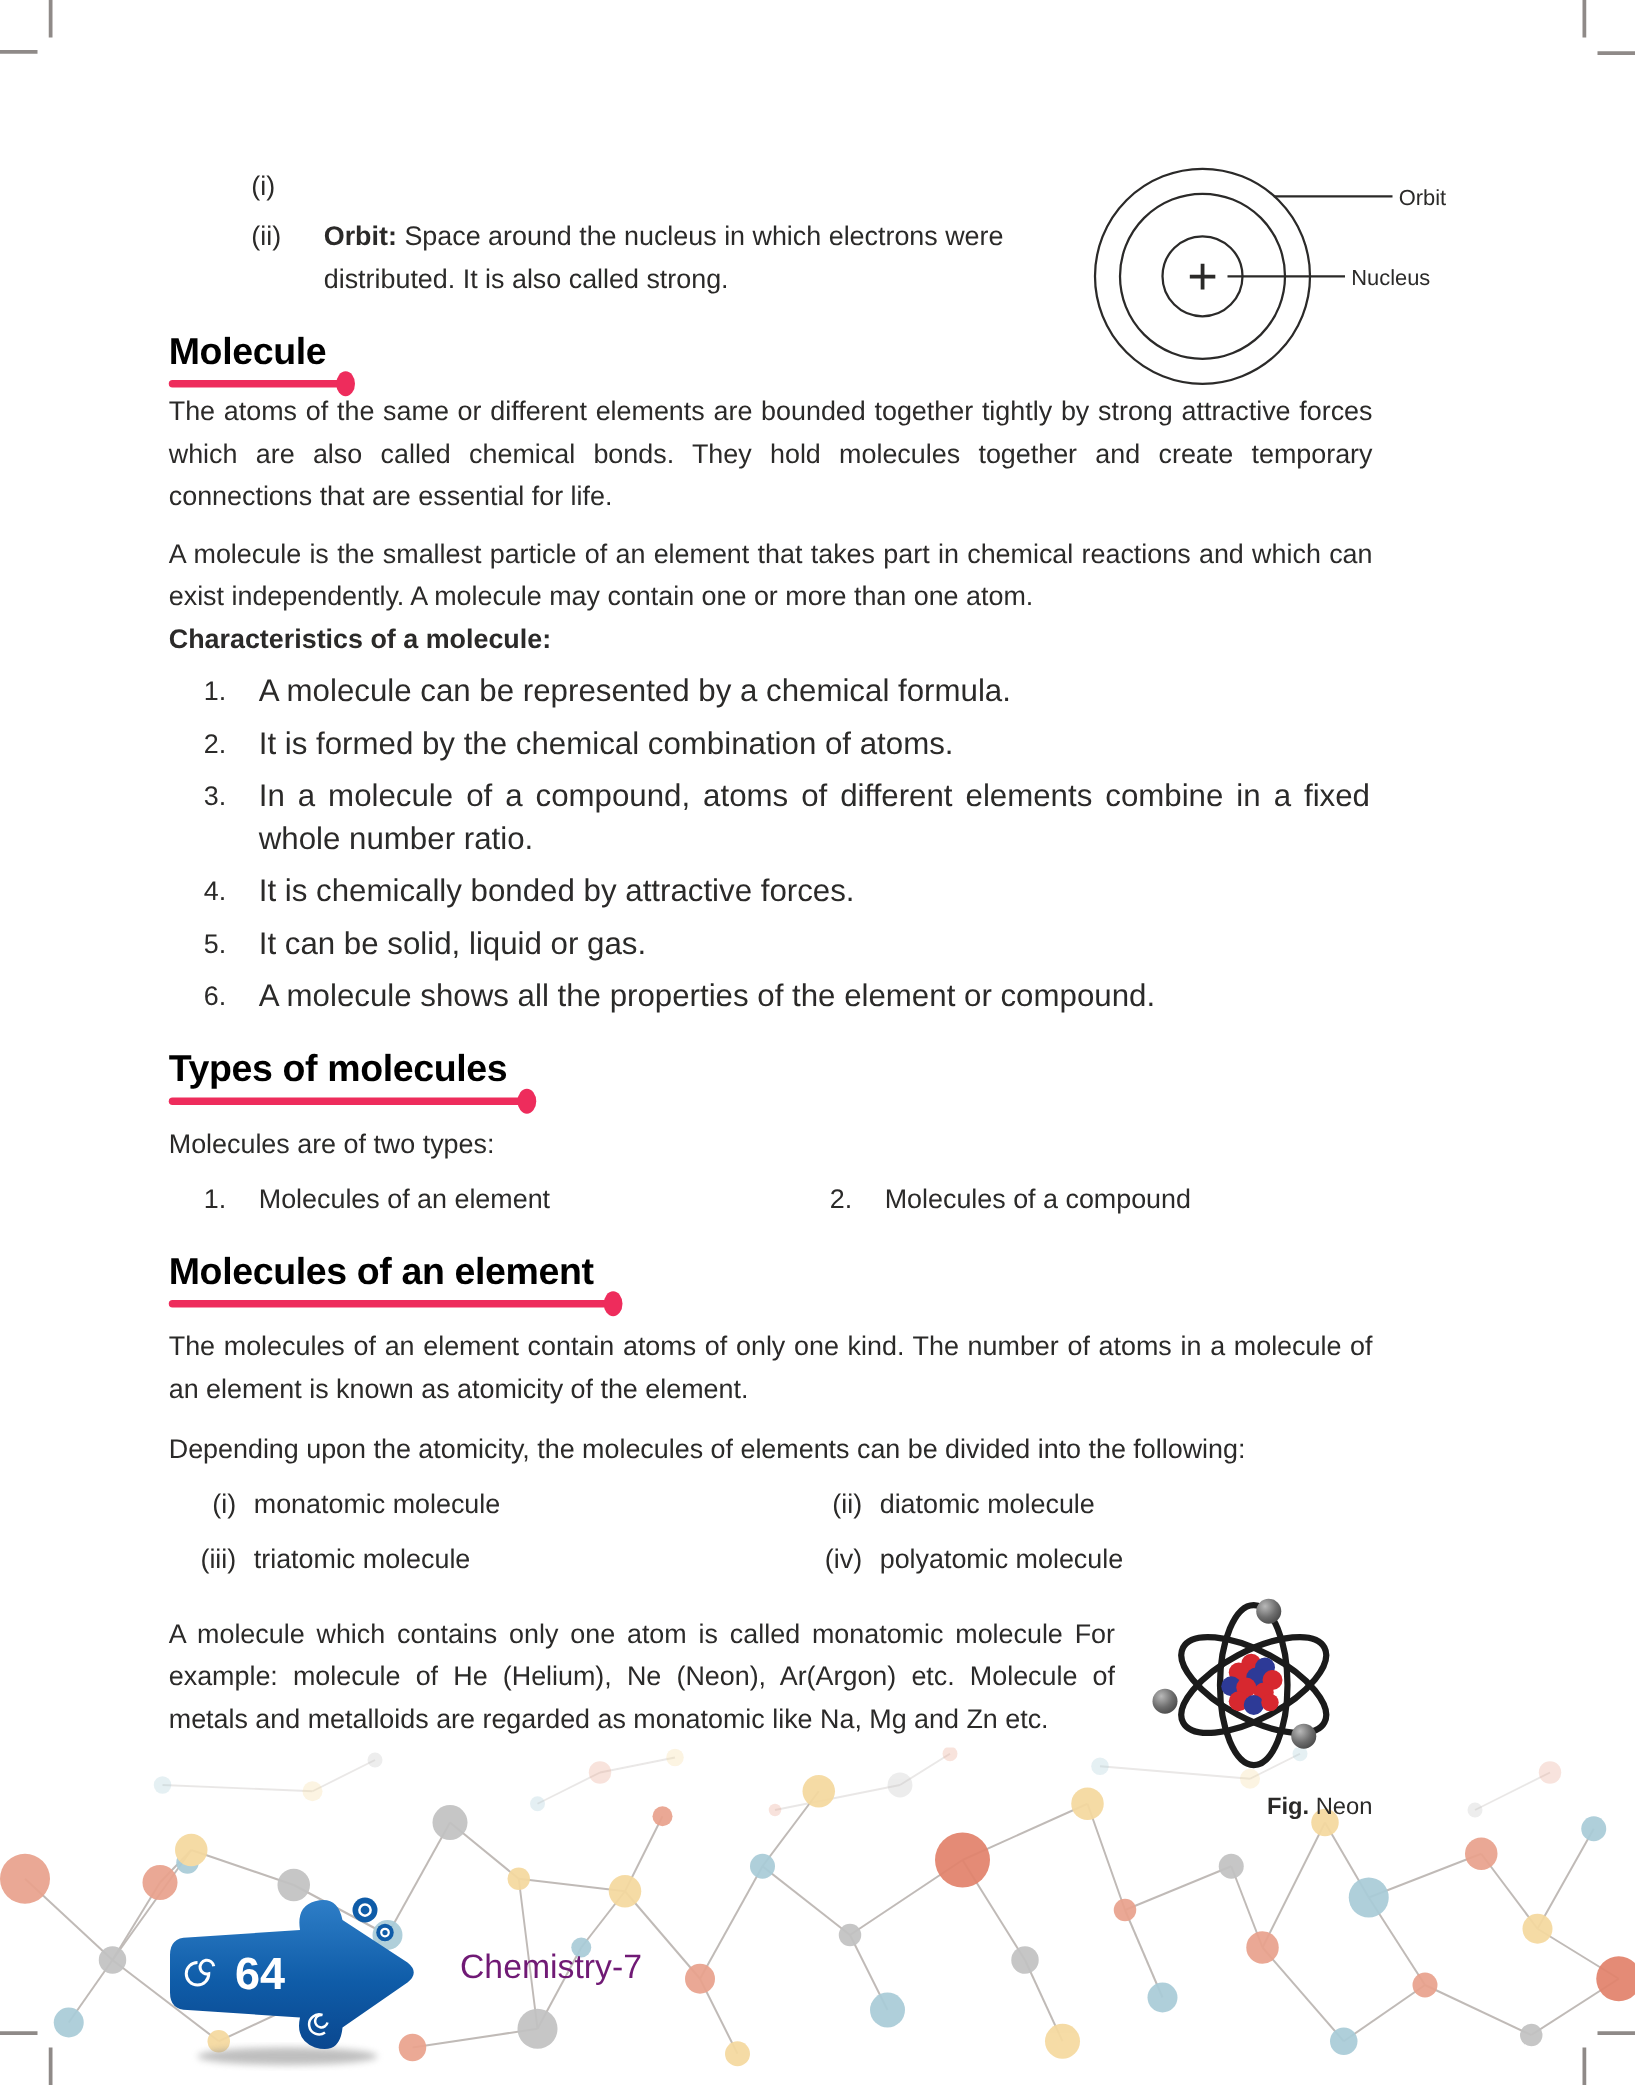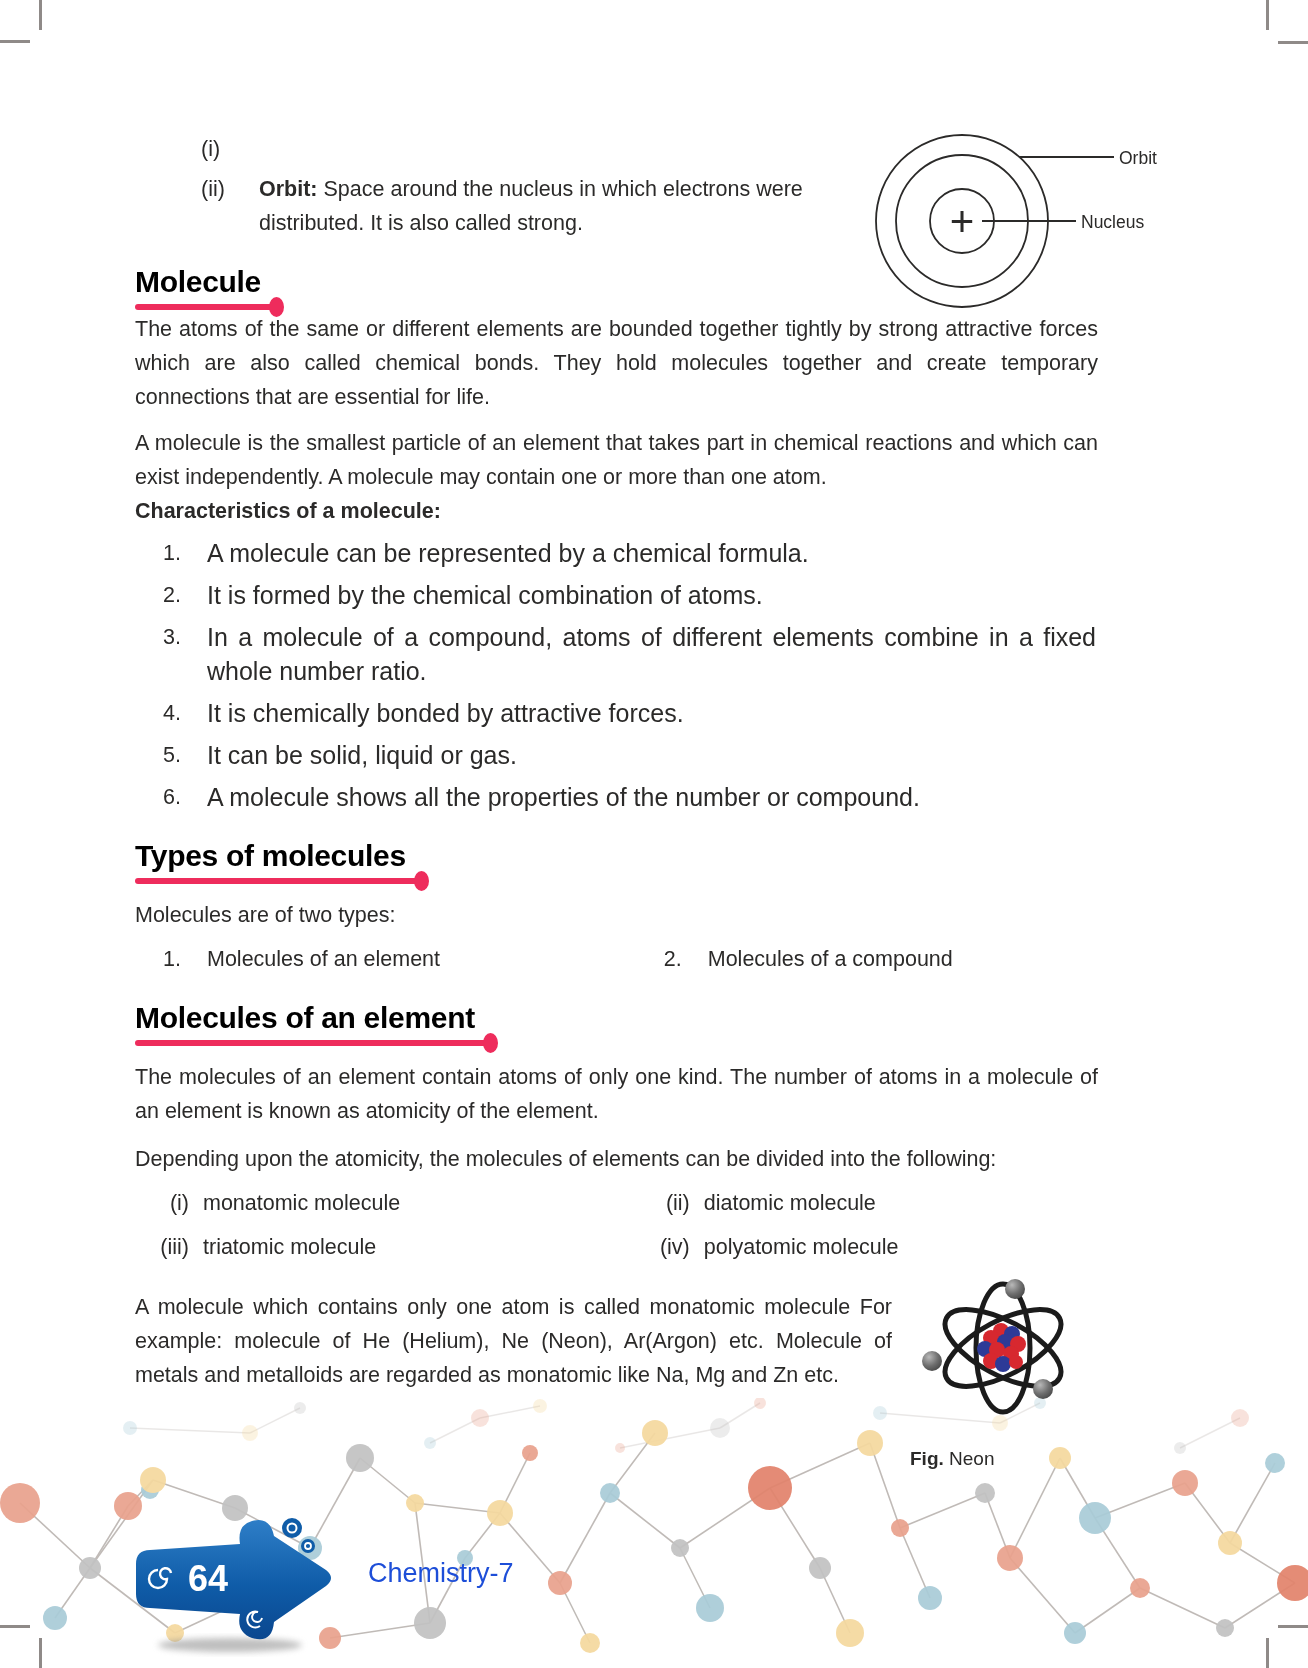--- a/index.html
+++ b/index.html
@@ -58,26 +58,26 @@
   
   .two-col { display:grid; grid-template-columns:52% 48%; margin-top:10px; row-gap:10px; }
   .col-item { display:flex; }
   .col-item .num { flex:0 0 44px; margin-left:28px; font-size:21.5px; line-height:34px; }
   .col-item .rnum { flex:0 0 50px; margin-left:18px; text-align:right; padding-right:14px; font-size:21.5px; line-height:34px; }
   .col-item .txt { font-size:21.5px; line-height:34px; }
 
   
   .mono-wrap { margin-top:12px; }
   .figure-box { float:right; width:188px; margin-left:18px; margin-top:-14px; text-align:center; }
-  .fig-caption { font-size:19px; margin-top:16px; text-align:left; }
+  .fig-caption { font-size:19px; margin-top:2px; text-align:right; }
 
   
   .footer-pattern { position:absolute; left:0; top:1398px; }
   .page-badge { position:absolute; left:120px; top:1508px; }
-  .book-title { position:absolute; left:368px; top:1558px; font-size:27px; color:#1d4ed8; }
+  .book-title { position:absolute; left:368px; top:1558px; font-size:27px; color:#701a75; }
 
   svg text { font-family:"Liberation Sans","DejaVu Sans",sans-serif; }
 </style>
 </head>
 <body>
 
 <div class="page">
 
   <div class="crop v" style="left:39px; top:0;"></div>
   <div class="crop h" style="left:0; top:40px;"></div>
@@ -251,21 +251,21 @@
         <div class="num-item">
           <span class="num">4.</span>
           <span class="txt">It is chemically bonded by attractive forces.</span>
         </div>
         <div class="num-item">
           <span class="num">5.</span>
           <span class="txt">It can be solid, liquid or gas.</span>
         </div>
         <div class="num-item">
           <span class="num">6.</span>
-          <span class="txt">A molecule shows all the properties of the number or compound.</span>
+          <span class="txt">A molecule shows all the properties of the element or compound.</span>
         </div>
       </div>
     </div>
 
     <div class="sec">
       <h2 class="sec-heading">Types of molecules</h2>
       <p class="body-text">Molecules are of two types:</p>
       <div class="two-col">
         <div class="col-item">
           <span class="num">1.</span>

